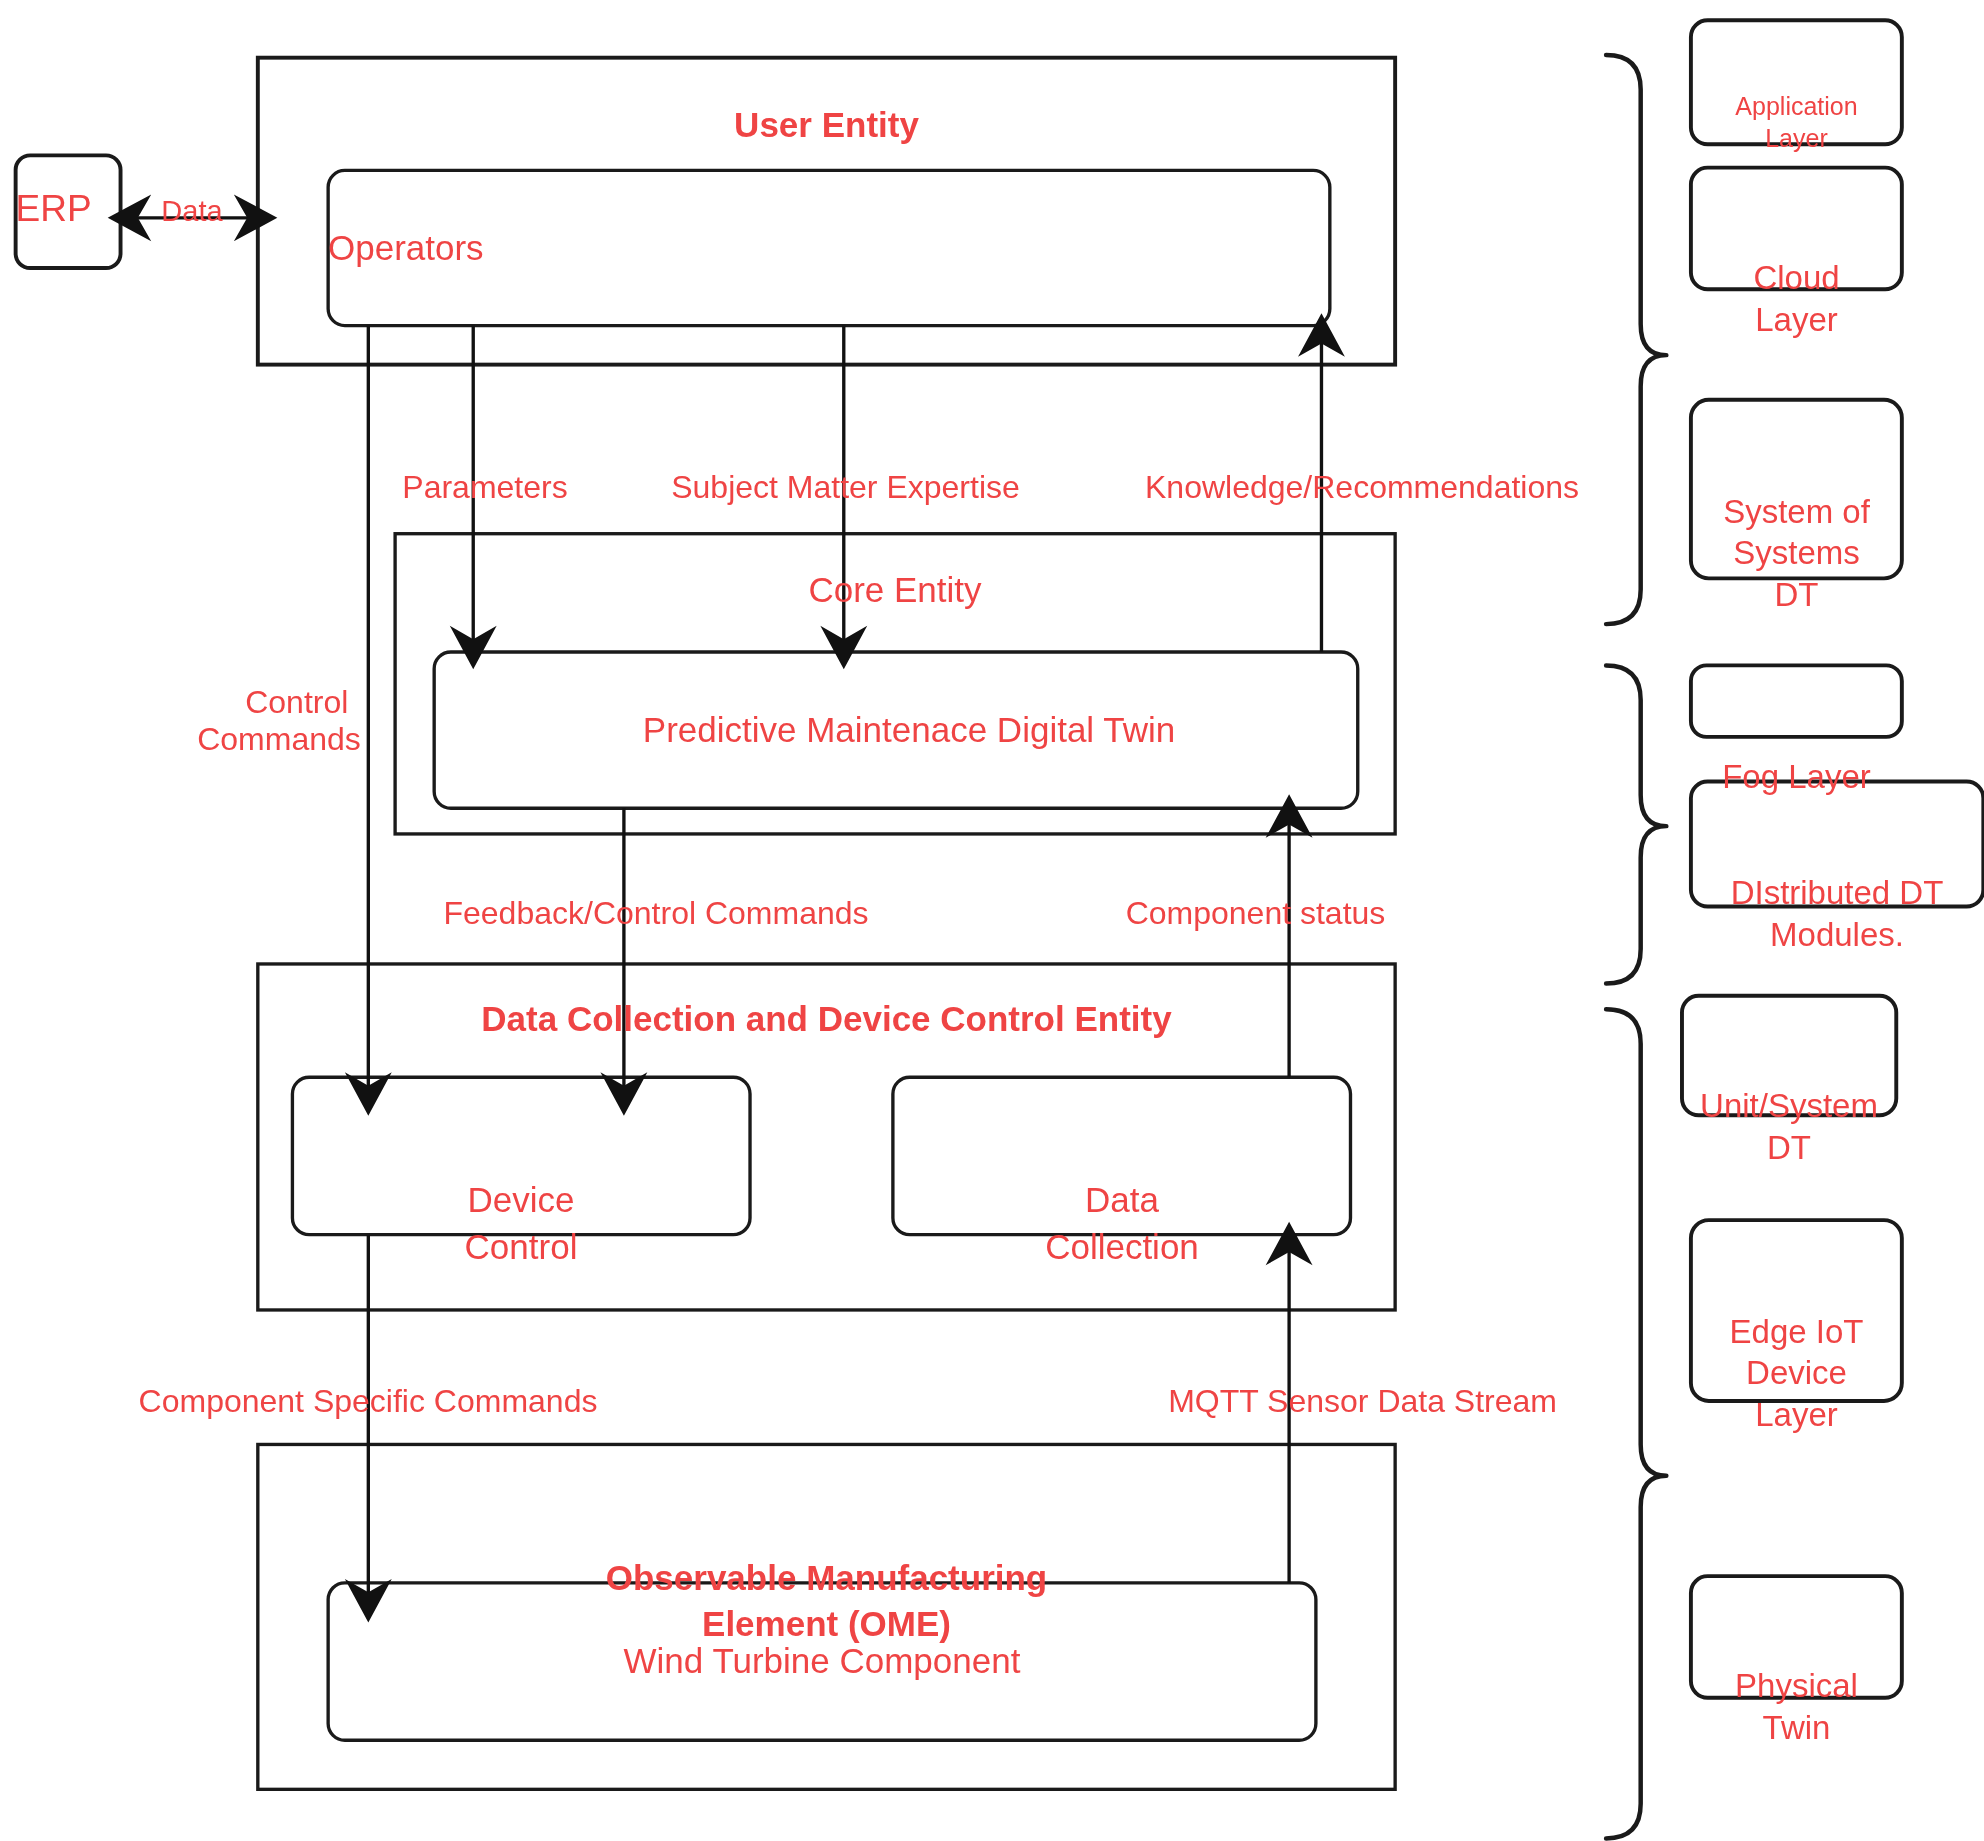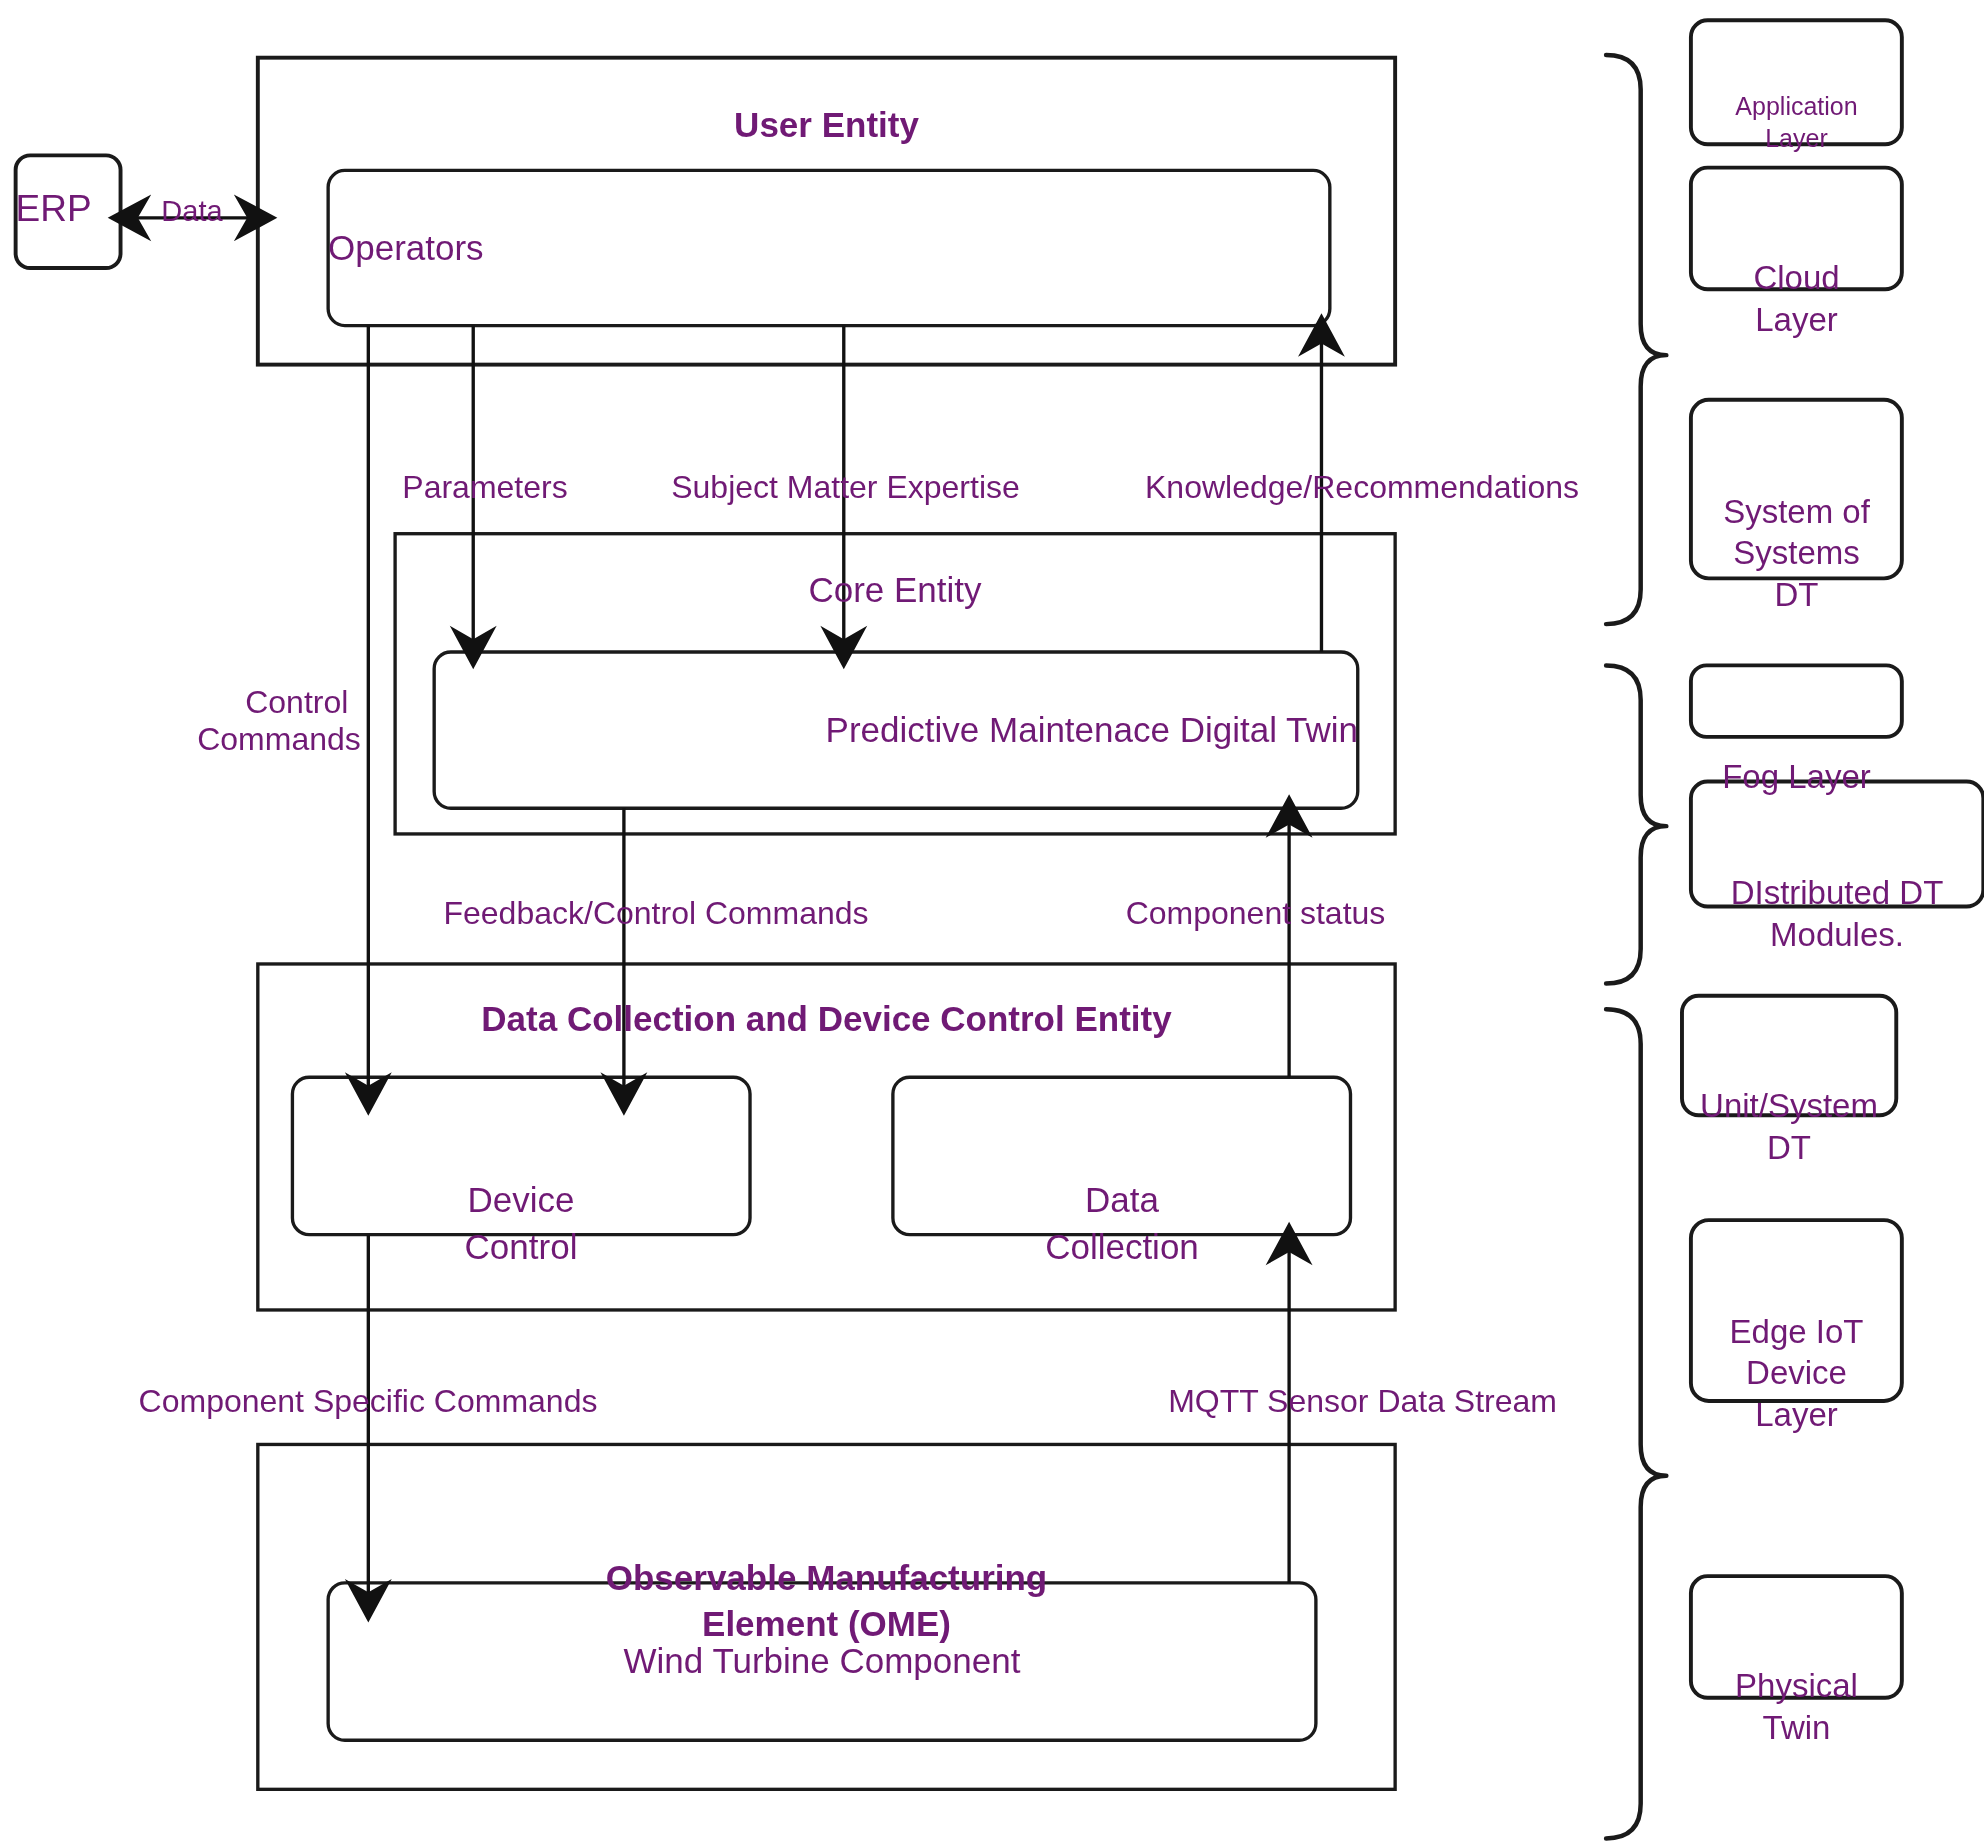--- a/index.html
+++ b/index.html
@@ -1,19 +1,19 @@
 <!DOCTYPE html>
 <html style="font-size:9px"><head>
 <meta charset="utf-8">
 <style>
   html,body{margin:0;padding:0;background:#ffffff;}
   body{font-family:"Liberation Sans","DejaVu Sans",sans-serif;}
   #root{position:relative;width:1985px;height:1842px;background:#fff;overflow:hidden;}
   #svg{position:absolute;left:0;top:0;width:1985px;height:1842px;}
-  .lbl{position:absolute;color:#701a75;white-space:pre;line-height:1.16;}
+  .lbl{position:absolute;color:#ef4444;white-space:pre;line-height:1.16;}
   .ttl{font-weight:bold;}
   .ctr{text-align:center;}
 </style>
 </head>
 <body>
 
 <div id="root">
 
   <svg id="svg" viewBox="0 0 3557 3300">
     <defs>
@@ -115,21 +115,21 @@
   <div class="lbl" style="left:368px;top:469px;width:234px;text-align:center;font-size:32px;">Parameters</div>
   <div class="lbl" style="left:625px;top:469px;width:441px;text-align:center;font-size:32px;">Subject Matter Expertise</div>
   <div class="lbl" style="left:1094px;top:469px;width:536px;text-align:center;font-size:32px;">Knowledge/Recommendations</div>
 
   <div class="lbl" style="left:184px;top:647px;width:190px;text-align:center;font-size:32px;">
     <span style="white-space:pre-line;">Control
 Commands</span>
   </div>
 
   <div class="lbl" style="left:395px;top:570px;width:1000px;text-align:center;font-size:35px;">Core Entity</div>
-  <div class="lbl" style="left:434px;top:710px;width:924px;text-align:right;font-size:35px;">Predictive Maintenace Digital Twin</div>
+  <div class="lbl" style="left:434px;top:710px;width:924px;text-align:center;font-size:35px;padding-left:13px;">Predictive Maintenace Digital Twin</div>
 
   <div class="lbl" style="left:391px;top:895px;width:530px;text-align:center;font-size:32px;">Feedback/Control Commands</div>
   <div class="lbl" style="left:1060px;top:895px;width:391px;text-align:center;font-size:32px;">Component status</div>
 
   <div class="lbl ttl" style="left:258px;top:999px;width:1137px;text-align:center;font-size:35px;">Data Collection and Device Control Entity</div>
   <div class="lbl ctr" style="left:292px;top:1095px;width:458px;font-size:35px;">
     <span style="white-space:pre-line;display:block;line-height:1.35;">Device
 Control</span>
   </div>
   <div class="lbl ctr" style="left:893px;top:1095px;width:458px;font-size:35px;">

